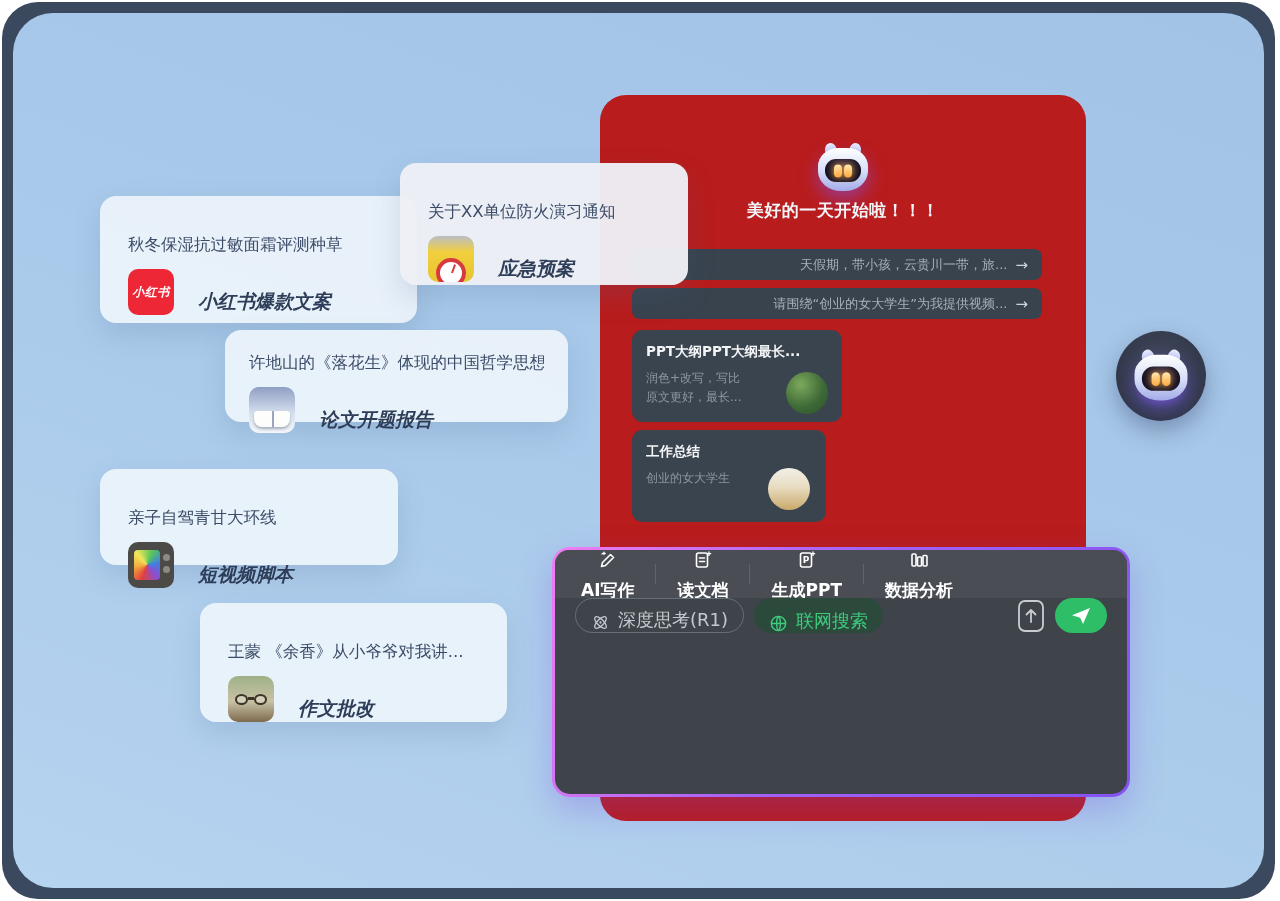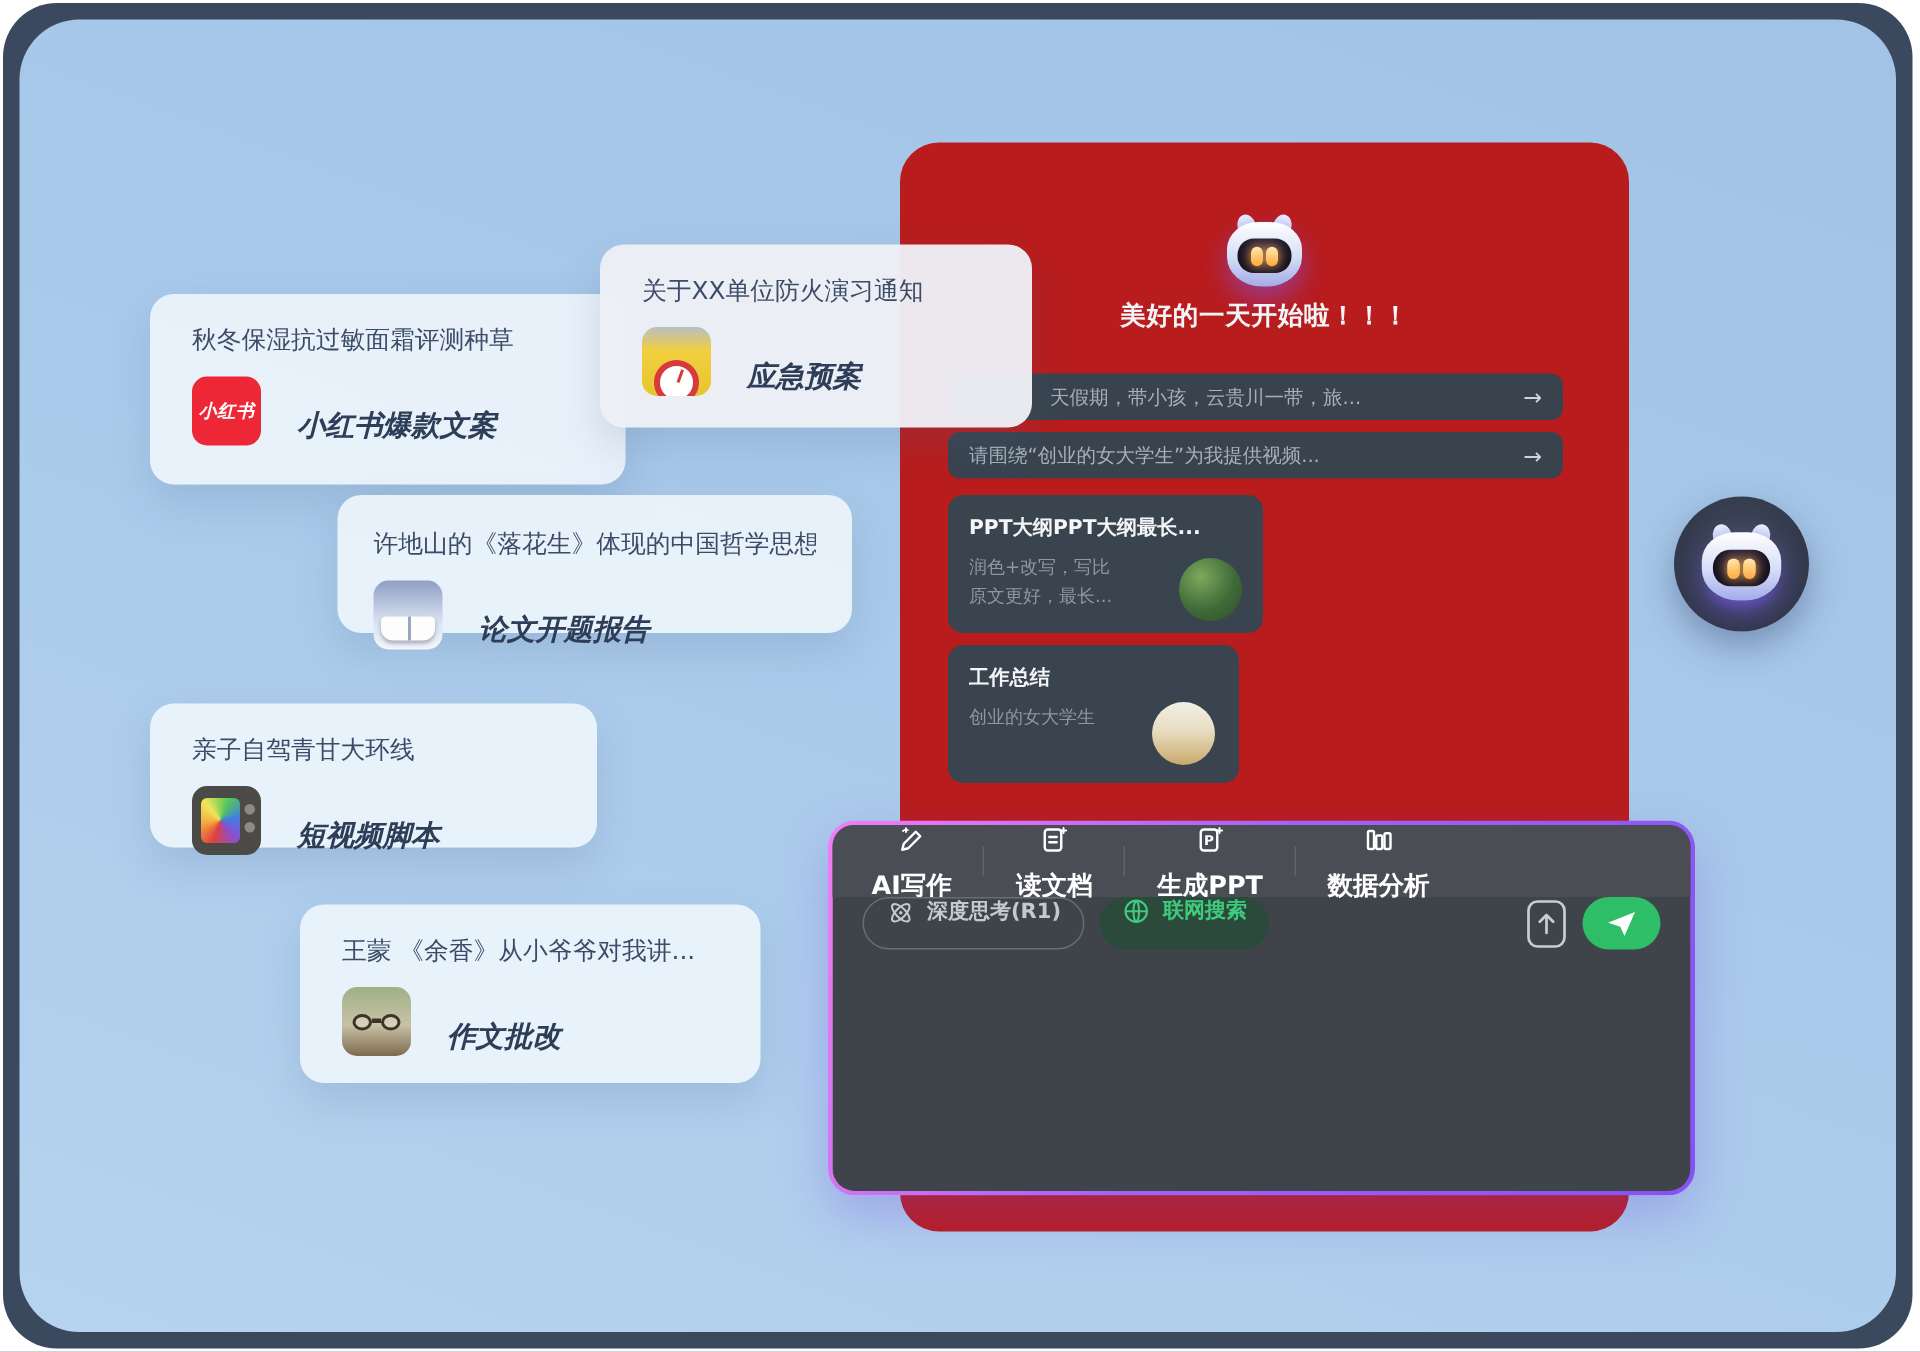--- a/index.html
+++ b/index.html
@@ -25,37 +25,37 @@
   .bot .screen { position:absolute; left:7px; right:7px; top:11px; bottom:9px; border-radius:11px;
                  background:radial-gradient(circle at 50% 35%, #41324f 0%, #171320 75%); }
   .bot .eye { position:absolute; top:50%; transform:translateY(-50%); width:8px; height:13px; border-radius:4px;
               background:linear-gradient(180deg,#ffeab0,#ffa93c); box-shadow:0 0 7px rgba(255,175,60,.95); }
   .bot .eye.l { left:9px; } .bot .eye.r { right:9px; }
 
   .panel-bot { position:absolute; left:50%; top:50px; transform:translateX(-50%); }
   .greeting { position:absolute; top:104px; width:100%; text-align:center; color:#f2f5f8; font-size:17px; font-weight:bold; letter-spacing:.5px; }
 
   .sug-list { position:absolute; top:154px; left:32px; right:44px; display:flex; flex-direction:column; gap:8px; }
-  .sug-row { height:31px; background:#39434e; border-radius:8px; display:flex; align-items:center; padding:0 14px; cursor:pointer; }
+  .sug-row { height:31px; background:#39434e; border-radius:8px; display:flex; align-items:center; padding:0 14px; cursor:pointer;text-align:right; }
   .sug-text { color:#a7b0ba; font-size:13px; white-space:nowrap; overflow:hidden; flex:1; }
   .sug-row.first .sug-text { margin-left:54px; }
   .sug-arrow { color:#cdd4db; font-size:15px; margin-left:8px; }
 
   .pcards { position:absolute; top:235px; left:32px; right:54px; display:flex; gap:8px;flex-direction:column; }
   .pcard { background:#3a444f; border-radius:10px; height:92px; position:relative; padding:13px 14px; cursor:pointer; overflow:hidden; }
   .pcard.c1 { width:210px; } .pcard.c2 { width:194px; }
   .pcard-title { color:#f3f5f7; font-size:13.5px; font-weight:bold; white-space:nowrap; overflow:hidden; }
   .pcard-desc { margin-top:8px; color:#8d97a1; font-size:12px; line-height:1.55; }
   .avatar { position:absolute; width:42px; height:42px; border-radius:50%; }
   .pcard.c1 .avatar { right:14px; bottom:8px; background:radial-gradient(circle at 35% 30%, #7da95c 0%, #3f6b38 55%, #2c4f2a 100%); }
   .pcard.c2 .avatar { right:16px; bottom:12px; background:linear-gradient(180deg,#f2efe6 0%, #e8ddc2 45%, #c9a96b 100%); }
 
   
   .fcard { position:absolute; background:rgba(235,243,251,.95); border-radius:16px; box-shadow:0 12px 28px rgba(70,100,140,.18);
-           padding:20px 28px; z-index:3; cursor:pointer; }
+           padding:38px 28px; z-index:3; cursor:pointer; }
   .fcard .ftitle { color:#3c4c68; font-size:16.5px; white-space:nowrap; overflow:hidden; }
   .fcard .frow { display:flex; align-items:flex-end; gap:24px; margin-top:13px;font-style:italic; }
   .fcard .flabel { color:#2e3d58; font-size:19px; font-weight:bold; white-space:nowrap; }
   .ficon { width:46px; height:46px; border-radius:10px; flex:none; display:flex; align-items:center; justify-content:center; overflow:hidden; }
 
   .fcard1 { left:100px; top:196px; width:317px; height:127px; }
   .fcard2 { left:400px; top:163px; width:288px; height:122px; background:rgba(237,240,245,.97); z-index:4; }
   .fcard3 { left:225px; top:330px; width:343px; height:92px; padding:22px 24px; }
   .fcard4 { left:100px; top:469px; width:298px; height:96px; }
   .fcard5 { left:200px; top:603px; width:307px; height:119px; }
@@ -87,21 +87,21 @@
   .tab:first-child { padding-left:0; }
   .tab-sep { width:1px; height:20px; background:#5f646b; flex:none; }
   .tab svg { flex:none; }
 
   .input-area { flex:1; padding:18px 24px 0; }
   .input-area textarea { width:100%; height:100%; background:transparent; border:none; outline:none; resize:none;
               color:#dfe3e8; font-size:17px; font-family:inherit; }
   .input-area textarea::placeholder { color:#82898f; }
 
   .controls { flex:none; display:flex; align-items:center; gap:10px; padding:0 20px 17px; }
-  .pill { height:35px; border-radius:18px; display:flex; align-items:flex-start; gap:8px; padding:0 15px; font-size:14px; cursor:pointer;font-weight:bold; }
+  .pill { height:35px; border-radius:18px; display:flex; align-items:flex-end; gap:8px; padding:0 15px; font-size:18px; cursor:pointer; }
   .pill.think { border:1px solid #686e75; color:#c4c9cf; background:transparent; }
   .pill.web { background:#2b4a3c; color:#3ecb7e; }
   .upload-btn { margin-left:auto; cursor:pointer; display:flex; }
   .send-btn { width:52px; height:35px; border-radius:18px; background:#2fbe68; display:flex; align-items:center; justify-content:center; cursor:pointer; }
 
   
   .fab { position:absolute; left:1116px; top:331px; width:90px; height:90px; border-radius:50%; z-index:4; cursor:pointer;
          background:radial-gradient(circle at 50% 40%, #454c60 0%, #343b4c 55%, #2e3443 100%);
          box-shadow:0 10px 24px rgba(40,50,80,.35); display:flex; align-items:center; justify-content:center; }
   .fab::before { content:""; position:absolute; left:18px; right:18px; bottom:12px; height:34px; border-radius:50%;

